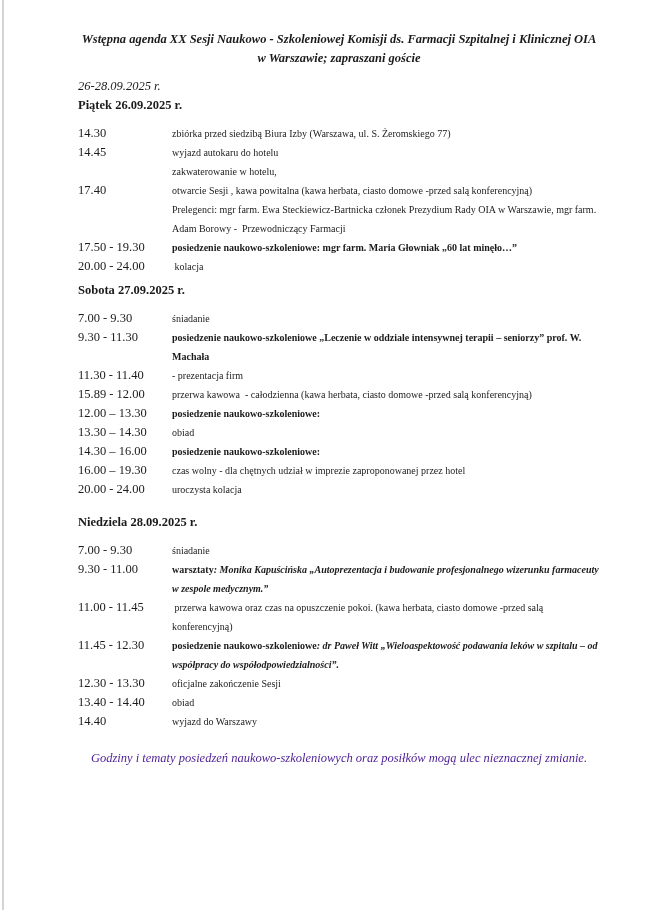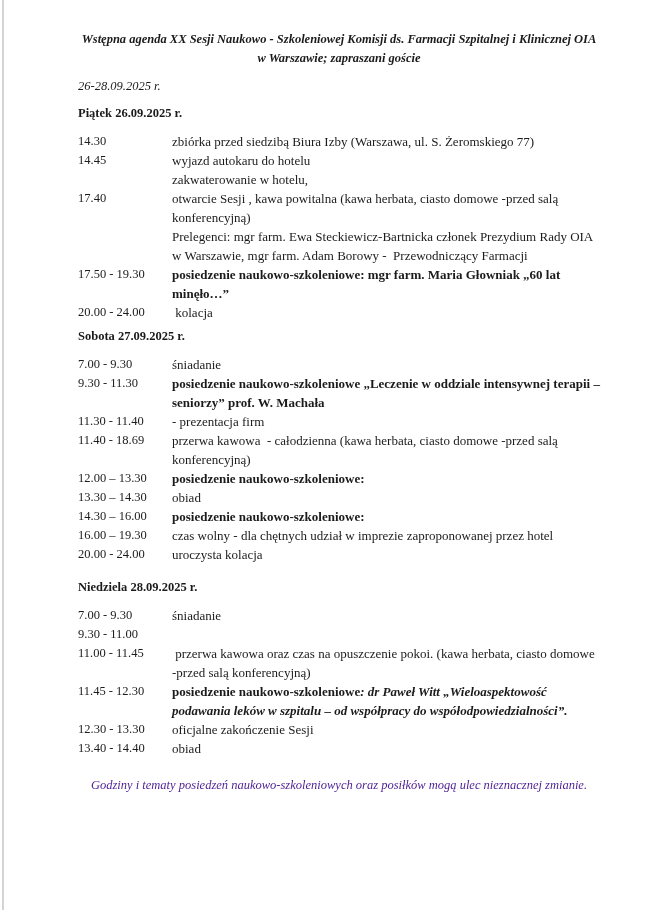--- a/index.html
+++ b/index.html
@@ -31,42 +31,42 @@
     text-align: center;
   }
   .date {
     margin: 9px 0 0 0;
     font-size: 12.5px;
     line-height: 19px;
     font-style: italic;
     text-align: left;
   }
   .day { margin: 0; }
-  .day:nth-of-type(1) { margin-top: 8px; }
+  .day:nth-of-type(1) { margin-top: 0; }
   .day:nth-of-type(2) { margin-top: 5px; }
   .day:nth-of-type(3) { margin-top: 14px; }
   .day-header {
     font-weight: 700;
     font-size: 12.5px;
     line-height: 19px;
     margin: 0 0 9px 0;
   }
   .row {
     display: flex;
     align-items: flex-start;
   }
   .time {
     flex: 0 0 94px;
     font-size: 12.5px;
     line-height: 19px;
     white-space: pre;
   }
   .desc {
     flex: 1 1 auto;
-    font-size: 13px;
+    font-size: 10px;
     line-height: 19px;
     white-space: pre-wrap;
   }
   .seg-normal { font-weight: 400; font-style: normal; }
   .seg-bold { font-weight: 700; font-style: normal; }
   .seg-bold-italic { font-weight: 700; font-style: italic; }
   .footer {
     margin-top: 18px;
     font-size: 12.5px;
     line-height: 19px;
@@ -122,21 +122,21 @@
         </div>
         <div class="row">
           <div class="time">9.30 - 11.30</div>
           <div class="desc"><span class="seg-bold">posiedzenie naukowo-szkoleniowe „Leczenie w oddziale intensywnej terapii – seniorzy” prof. W. Machała</span></div>
         </div>
         <div class="row">
           <div class="time">11.30 - 11.40</div>
           <div class="desc"><span class="seg-normal">- prezentacja firm</span></div>
         </div>
         <div class="row">
-          <div class="time">11.40 - 18.69</div>
+          <div class="time">15.89 - 12.00</div>
           <div class="desc"><span class="seg-normal">przerwa kawowa  - całodzienna (kawa herbata, ciasto domowe -przed salą konferencyjną)</span></div>
         </div>
         <div class="row">
           <div class="time">12.00 – 13.30</div>
           <div class="desc"><span class="seg-bold">posiedzenie naukowo-szkoleniowe:</span></div>
         </div>
         <div class="row">
           <div class="time">13.30 – 14.30</div>
           <div class="desc"><span class="seg-normal">obiad</span></div>
         </div>
@@ -154,33 +154,38 @@
         </div>
       </div>
       <div class="day">
         <div class="day-header">Niedziela 28.09.2025 r.</div>
         <div class="row">
           <div class="time">7.00 - 9.30</div>
           <div class="desc"><span class="seg-normal">śniadanie</span></div>
         </div>
         <div class="row">
           <div class="time">9.30 - 11.00</div>
+          <div class="desc"><span class="seg-bold">warsztaty</span><span class="seg-bold-italic">: Monika Kapuścińska „Autoprezentacja i budowanie profesjonalnego wizerunku farmaceuty w zespole medycznym.”</span></div>
         </div>
         <div class="row">
           <div class="time">11.00 - 11.45</div>
           <div class="desc"><span class="seg-normal"> przerwa kawowa oraz czas na opuszczenie pokoi. (kawa herbata, ciasto domowe -przed salą konferencyjną)</span></div>
         </div>
         <div class="row">
           <div class="time">11.45 - 12.30</div>
           <div class="desc"><span class="seg-bold">posiedzenie naukowo-szkoleniowe</span><span class="seg-bold-italic">: dr Paweł Witt „Wieloaspektowość podawania leków w szpitalu – od współpracy do współodpowiedzialności”.</span></div>
         </div>
         <div class="row">
           <div class="time">12.30 - 13.30</div>
           <div class="desc"><span class="seg-normal">oficjalne zakończenie Sesji</span></div>
         </div>
         <div class="row">
           <div class="time">13.40 - 14.40</div>
           <div class="desc"><span class="seg-normal">obiad</span></div>
         </div>
+        <div class="row">
+          <div class="time">14.40</div>
+          <div class="desc"><span class="seg-normal">wyjazd do Warszawy</span></div>
+        </div>
       </div>
     </div>
   <div class="footer" style="color: #4c1d95;">Godziny i tematy posiedzeń naukowo-szkoleniowych oraz posiłków mogą ulec nieznacznej zmianie.</div>
 </div>
 
 </body></html>

